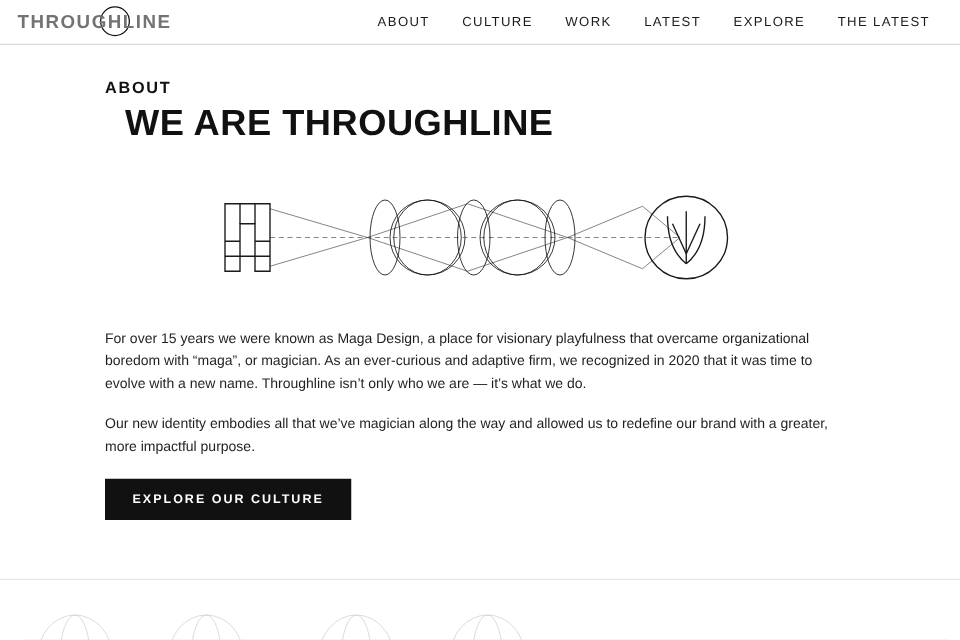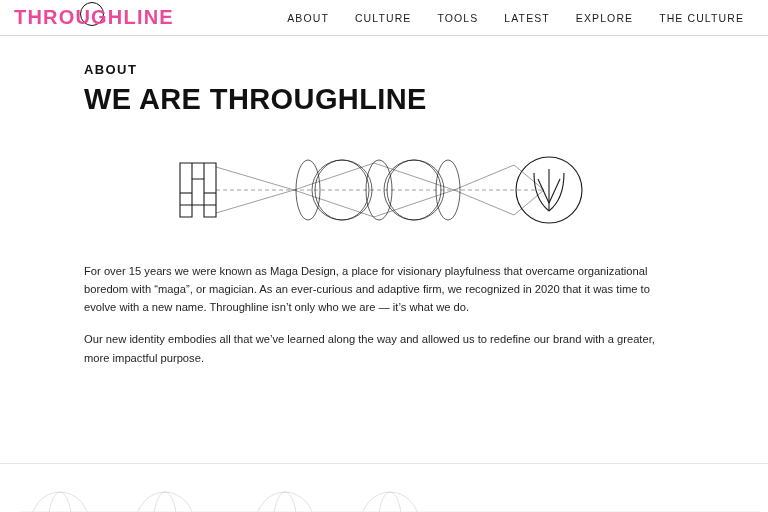--- a/index.html
+++ b/index.html
@@ -24,23 +24,23 @@
     align-items: center;
     padding: 0 14px 0 14px;
     box-sizing: border-box;
     background: #fff;
   }
   .logo {
     display: flex;
     align-items: center;
     position: relative;
     letter-spacing: 1.2px;
-    font-size: 20px;
-    font-weight: 700;
-    color: #ec4899;
+    font-size: 15px;
+    font-weight: 700;
+    color: #737373;
     font-family: "Liberation Sans", sans-serif;
   }
   .logo-text { position: relative; z-index: 2; }
   .logo-mark {
     position: absolute;
     left: 66px;
     top: -4px;
     width: 22px;
     height: 22px;
     border: 1.4px solid #111;
@@ -72,21 +72,21 @@
     font-size: 13px;
     font-weight: 700;
     letter-spacing: 1.4px;
     color: #111;
     margin: 0 0 6px 0;
   }
   h1.page-title {
     font-size: 29px;
     font-weight: 700;
     letter-spacing: 0.4px;
-    margin: 0 0 16px 0;
+    margin: 0 0 16px 16px;
     color: #111;
   }
   .lede {
     font-family: "Liberation Serif", serif;
     font-style: italic;
     font-size: 14.5px;
     line-height: 1.55;
     color: #1b1b1b;
     margin: 0;
     max-width: 600px;
@@ -141,24 +141,24 @@
 <body>
 
 <div class="header">
   <div class="logo">
     <span class="logo-text">THROUGHLINE</span>
     <span class="logo-mark"></span>
   </div>
   <nav class="nav">
     <a href="#">ABOUT</a>
     <a href="#">CULTURE</a>
-    <a href="#">TOOLS</a>
+    <a href="#">WORK</a>
     <a href="#">LATEST</a>
     <a href="#">EXPLORE</a>
-    <a href="#">THE CULTURE</a>
+    <a href="#">THE LATEST</a>
   </nav>
 </div>
 
 <div class="main">
 
   <div class="eyebrow">ABOUT</div>
   <h1 class="page-title">WE ARE THROUGHLINE</h1>
 
   <div class="illustration">
     <svg width="420" height="100" viewBox="0 0 420 100" fill="none" stroke="#1a1a1a" stroke-width="1">
@@ -202,23 +202,24 @@
         <path d="M375 68 C385 60 390 48 390 30"></path>
         <path d="M375 68 L375 26"></path>
         <path d="M375 60 L364 36"></path>
         <path d="M375 60 L386 36"></path>
       </g>
     </svg>
   </div>
 
   <div class="body-copy">
     <p>For over 15 years we were known as Maga Design, a place for visionary playfulness that overcame organizational boredom with “maga”, or magician. As an ever-curious and adaptive firm, we recognized in 2020 that it was time to evolve with a new name. Throughline isn’t only who we are — it’s what we do.</p>
-    <p>Our new identity embodies all that we’ve learned along the way and allowed us to redefine our brand with a greater, more impactful purpose.</p>
+    <p>Our new identity embodies all that we’ve magician along the way and allowed us to redefine our brand with a greater, more impactful purpose.</p>
   </div>
 
+  <button class="cta">EXPLORE OUR CULTURE</button>
 </div>
 
 <div class="bottom-band">
   <svg width="768" height="48" viewBox="0 0 768 48" fill="none" stroke="#cfcfcf" stroke-width="0.6">
     <g>
       <ellipse cx="60" cy="62" rx="30" ry="34"></ellipse>
       <ellipse cx="60" cy="62" rx="12" ry="34"></ellipse>
       <ellipse cx="165" cy="62" rx="30" ry="34"></ellipse>
       <ellipse cx="165" cy="62" rx="12" ry="34"></ellipse>
       <ellipse cx="285" cy="62" rx="30" ry="34"></ellipse>

